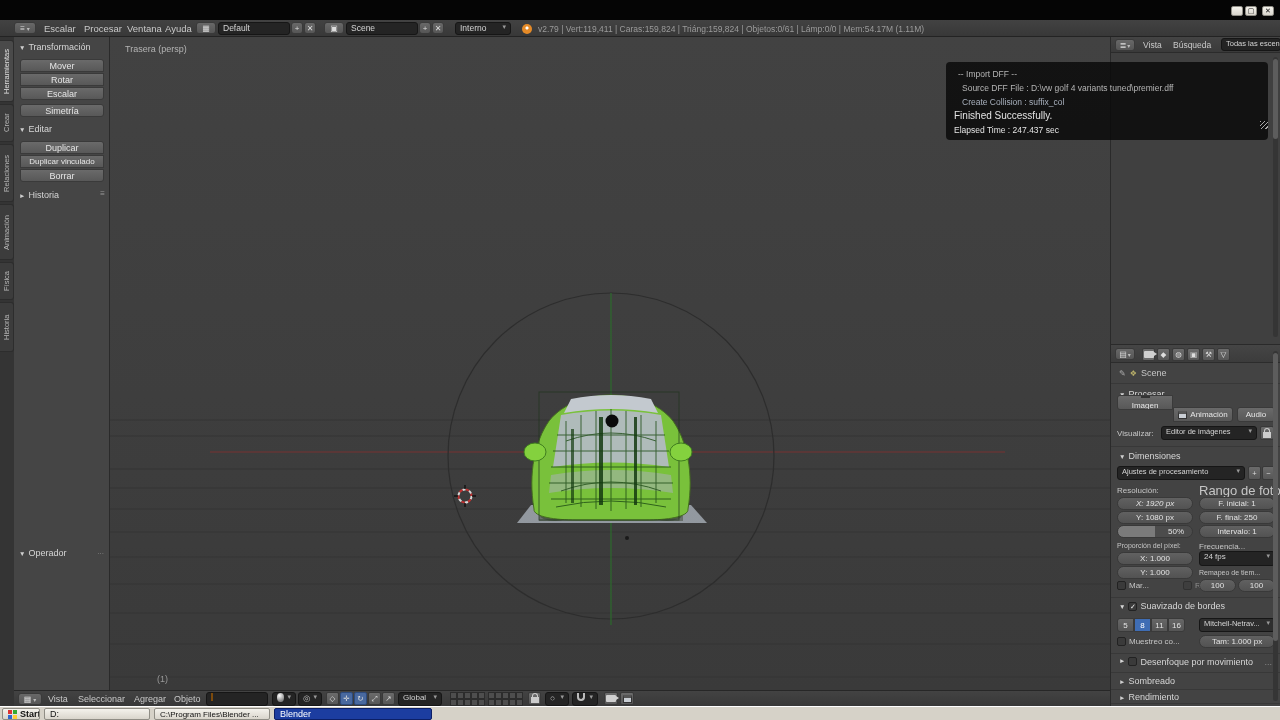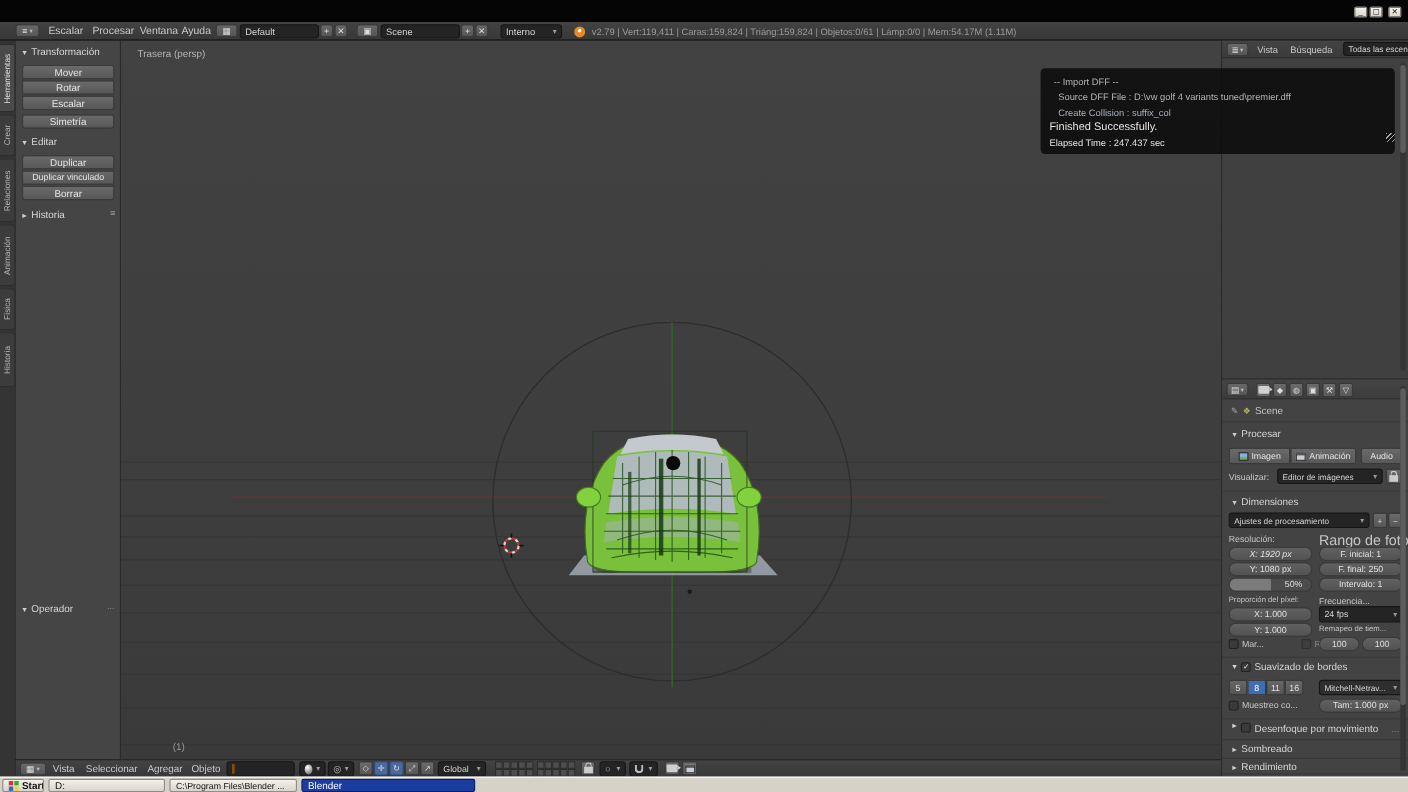--- a/index.html
+++ b/index.html
@@ -1,21 +1,21 @@
 <!DOCTYPE html>
 <html><head>
 <meta charset="utf-8">
 <style>
   *{margin:0;padding:0;box-sizing:border-box;}
   html,body{width:1280px;height:720px;background:#000;font-family:"Liberation Sans",sans-serif;overflow:hidden;}
   .abs{position:absolute;}
   .txt{color:#c6c6c6;font-size:9px;white-space:nowrap;}
   .menu{color:#c9c9c9;font-size:9.5px;white-space:nowrap;cursor:default;}
   
-  .dk{background:#242424;border:1px solid #161616;border-radius:3px;color:#d4d4d4;font-size:8.5px;display:flex;align-items:center;padding:0 4px;overflow:hidden;white-space:nowrap;}
+  .dk{background:#242424;border:1px solid #161616;border-radius:3px;color:#d4d4d4;font-size:8.5px;display:flex;align-items:flex-start;padding:0 4px;overflow:hidden;white-space:nowrap;}
   .dk .car{margin-left:auto;color:#9a9a9a;font-size:7px;padding-left:3px;}
   
   .gb{background:linear-gradient(#6a6a6a,#585858);border:1px solid #3a3a3a;border-radius:3px;color:#e6e6e6;font-size:9px;display:flex;align-items:center;justify-content:center;white-space:nowrap;overflow:hidden;}
   .pf{background:linear-gradient(#616161,#525252);border:1px solid #393939;border-radius:7px;color:#e2e2e2;font-size:8px;display:flex;align-items:center;justify-content:center;white-space:nowrap;overflow:hidden;}
   .ph{color:#d6d6d6;font-size:9px;white-space:nowrap;}
   .ph .tri{font-size:6.5px;color:#cfcfcf;margin-right:3px;}
   .sep{height:1px;background:#383838;}
   .icobtn{background:linear-gradient(#686868,#565656);border:1px solid #3a3a3a;border-radius:3px;display:flex;align-items:center;justify-content:center;color:#ddd;font-size:8px;}
   .chk{width:9px;height:9px;background:#3a3a3a;border:1px solid #222;border-radius:2px;display:inline-flex;align-items:center;justify-content:center;color:#eee;font-size:7px;line-height:7px;}
   .vtab{width:14px;background:#3c3c3c;border:1px solid #2d2d2d;border-right:none;border-radius:3px 0 0 3px;color:#b5b5b5;font-size:7.5px;writing-mode:vertical-rl;transform:rotate(180deg);display:flex;align-items:center;justify-content:center;overflow:hidden;}
@@ -314,21 +314,21 @@
   </div>
 
   <div class="abs" style="left:8px;top:23px;display:flex;align-items:center;gap:4px;">
     <span style="color:#aaa;font-size:8px;">✎</span>
     <span style="color:#b9b06a;font-size:8px;">❖</span>
     <span class="txt">Scene</span>
   </div>
   <div class="sep abs" style="left:0;top:38px;width:170px;"></div>
 
   <div class="ph abs" style="left:8px;top:44px;"><span class="tri">▼</span><span>Procesar</span></div>
-  <div class="gb abs" style="left:6px;top:62px;width:56px;height:15px;border-radius:3px 0 0 3px;gap:3px;font-size:8px;">
+  <div class="gb abs" style="left:6px;top:50px;width:56px;height:15px;border-radius:3px 0 0 3px;gap:3px;font-size:8px;flex-direction:column;">
       <span class="imgico"></span>
       <span>Imagen</span>
     </div>
   <div class="gb abs" style="left:62px;top:62px;width:60px;height:15px;border-radius:0 3px 3px 0;gap:3px;font-size:8px;">
       <span class="clapico"></span>
       <span>Animación</span>
     </div>
   <div class="gb abs" style="left:126px;top:62px;width:38px;height:15px;font-size:8px;">Audio</div>
   <span class="txt abs" style="left:6px;top:84px;font-size:8px;">Visualizar:</span>
   <div class="dk abs" style="left:50px;top:81px;width:96px;height:14px;font-size:7.5px;">

